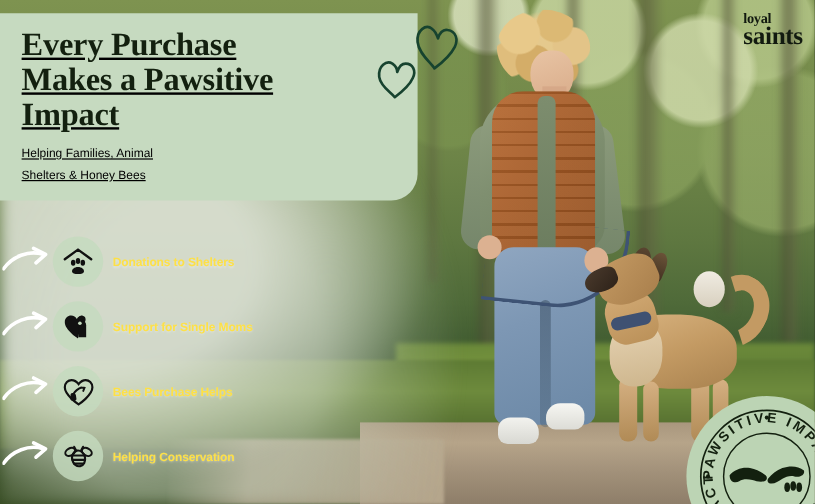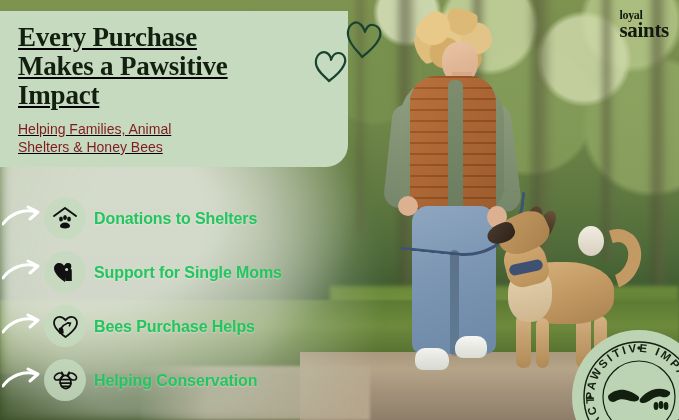--- a/index.html
+++ b/index.html
@@ -221,23 +221,23 @@
     font-weight:700;
     font-size:27px;
     line-height:29px;
     color:#13200f;
     letter-spacing:-.2px;
   }
   .headline span { display:block; }
   .subhead {
     margin-top:10px;
     font-family:"Liberation Sans", sans-serif;
-    font-size:14px;
+    font-size:10px;
     line-height:18px;
-    color:#7f1d1d;
+    color:#000000;
   }
   .subhead span { display:block; }
 
   
   .hearts { position:absolute; left:300px; top:18px; width:84px; height:92px; }
 
   
   .features {
     position:absolute; left:0; top:192px; width:300px;
   }
@@ -250,23 +250,23 @@
   .arrow { position:absolute; left:2px; top:12px; width:40px; height:28px; }
   .badge {
     position:absolute; left:44px; top:5px;
     width:42px; height:42px; border-radius:50%;
     background:rgba(196,218,190,.82);
     display:flex; align-items:center; justify-content:center;
   }
   .badge svg { display:block; }
   .feature-label {
     position:absolute; left:94px;
-    font-size:16px;
+    font-size:10px;
     font-weight:700;
-    color:#22c55e;
+    color:#fde047;
     letter-spacing:-.1px;
     white-space:nowrap;
     text-shadow:0 1px 2px rgba(255,255,255,.35);
   }
 
   
   .logo {
     position:absolute; right:10px; top:8px;
     text-align:left;
     font-family:"Liberation Serif", serif;

